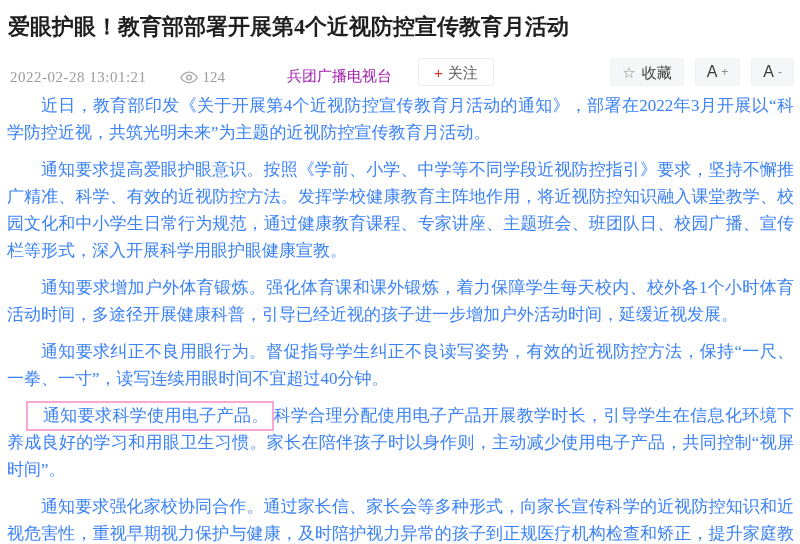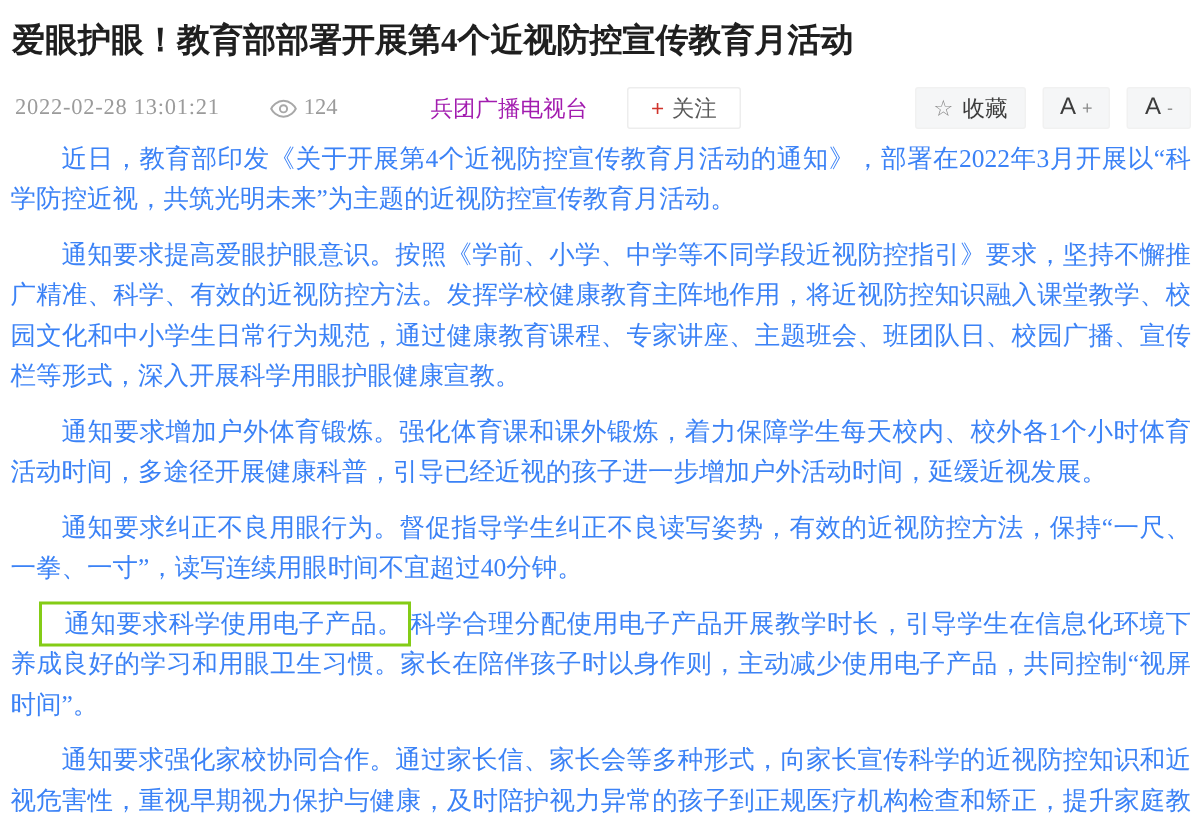--- a/index.html
+++ b/index.html
@@ -22,21 +22,21 @@
     letter-spacing: 0px;
     white-space: nowrap;
   }
 
   
   .meta-row {
     margin-top: 12px;
     margin-bottom: 6px;
     height: 28px;
     display: flex;
-    align-items: center;
+    align-items: flex-end;
     font-size: 15px;
     color: #9b9b9b;
   }
   .publish-time { margin-left: 3px; letter-spacing: 0.5px; }
   .view-group { display: inline-flex; align-items: center; margin-left: 33px; }
   .view-group svg { margin-right: 5px; display: block; }
   .source-name { margin-left: 62px; color: #a21caf; }
   .btn {
     font-family: "Liberation Sans", sans-serif;
     display: inline-flex; align-items: center; justify-content: center;
@@ -66,21 +66,21 @@
   .article-body { margin-top: 6px; }
   .article-body p {
     margin: 0 0 10px 0;
     font-size: 17px;
     line-height: 27px;
     text-indent: 2em;
     color: #3b82f6;
     text-align: justify;
   }
   .red-box {
-    border: 2px solid #84cc16;
+    border: 2px solid #f9a8d4;
     padding: 3px 3px 4px 15px;
     margin-left: -15px;
   }
 </style>
 </head>
 <body>
 
 <div class="container">
 
   <h1 class="page-title">爱眼护眼！教育部部署开展第4个近视防控宣传教育月活动</h1>

